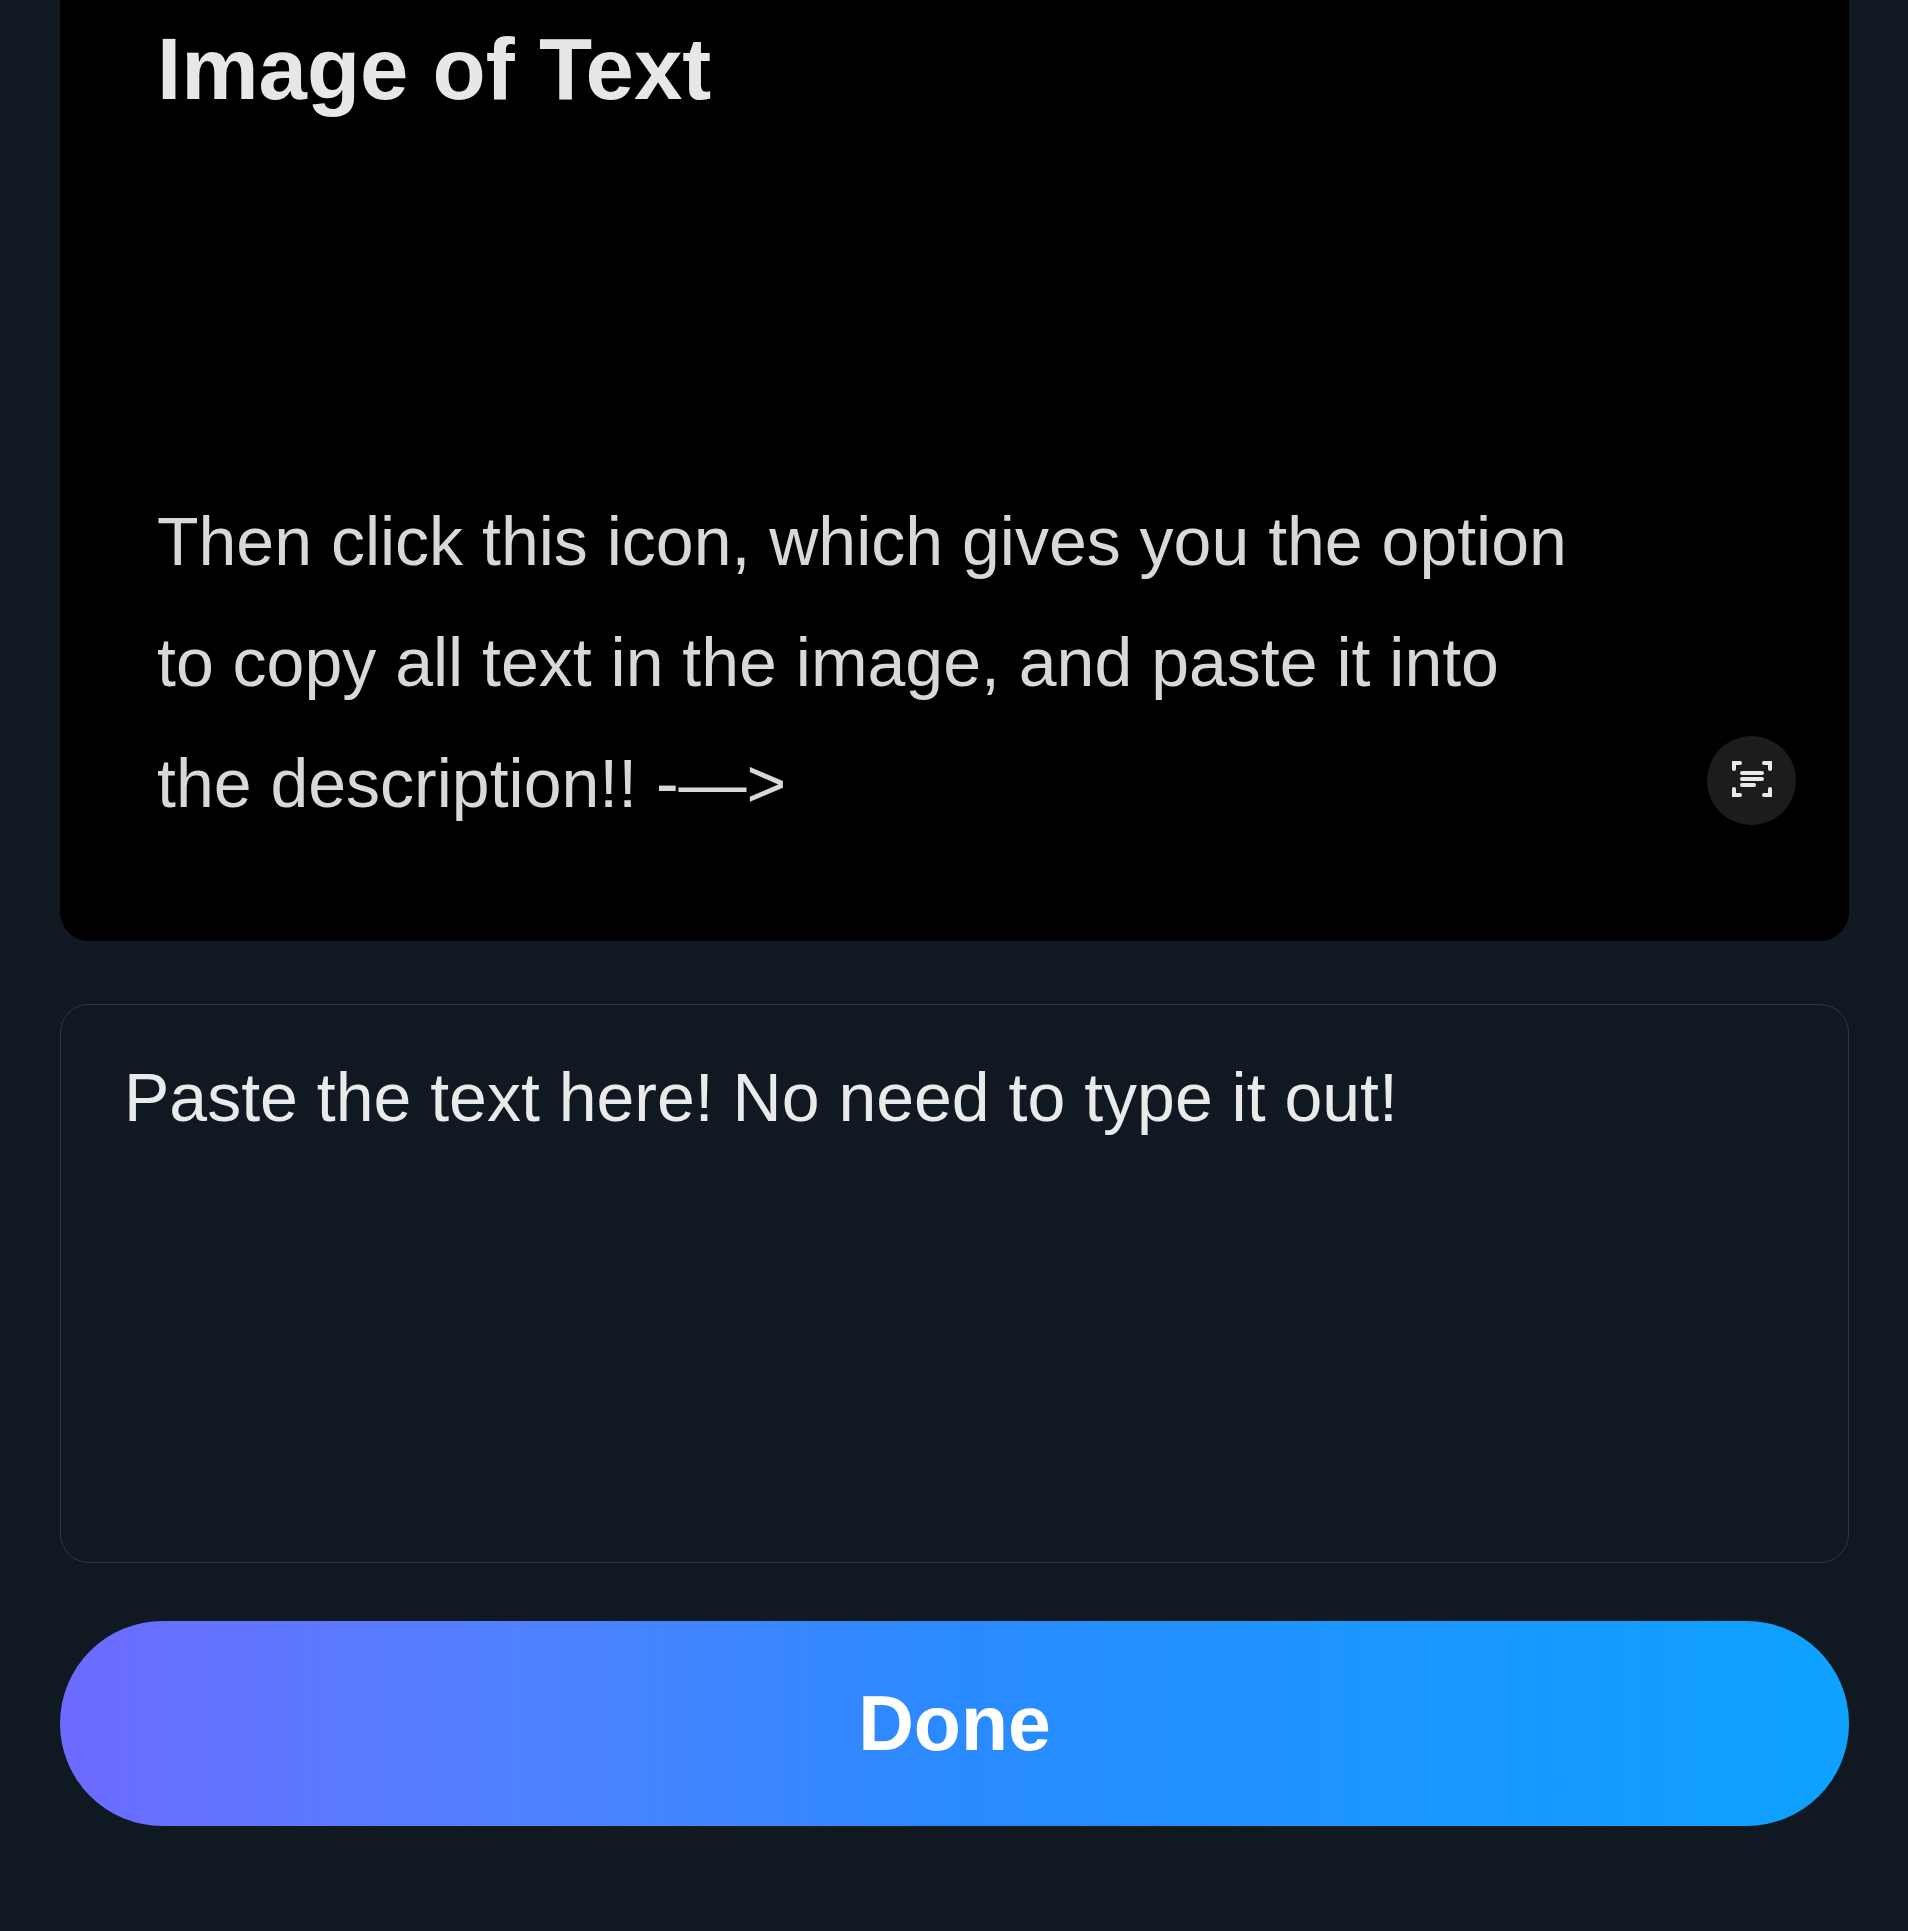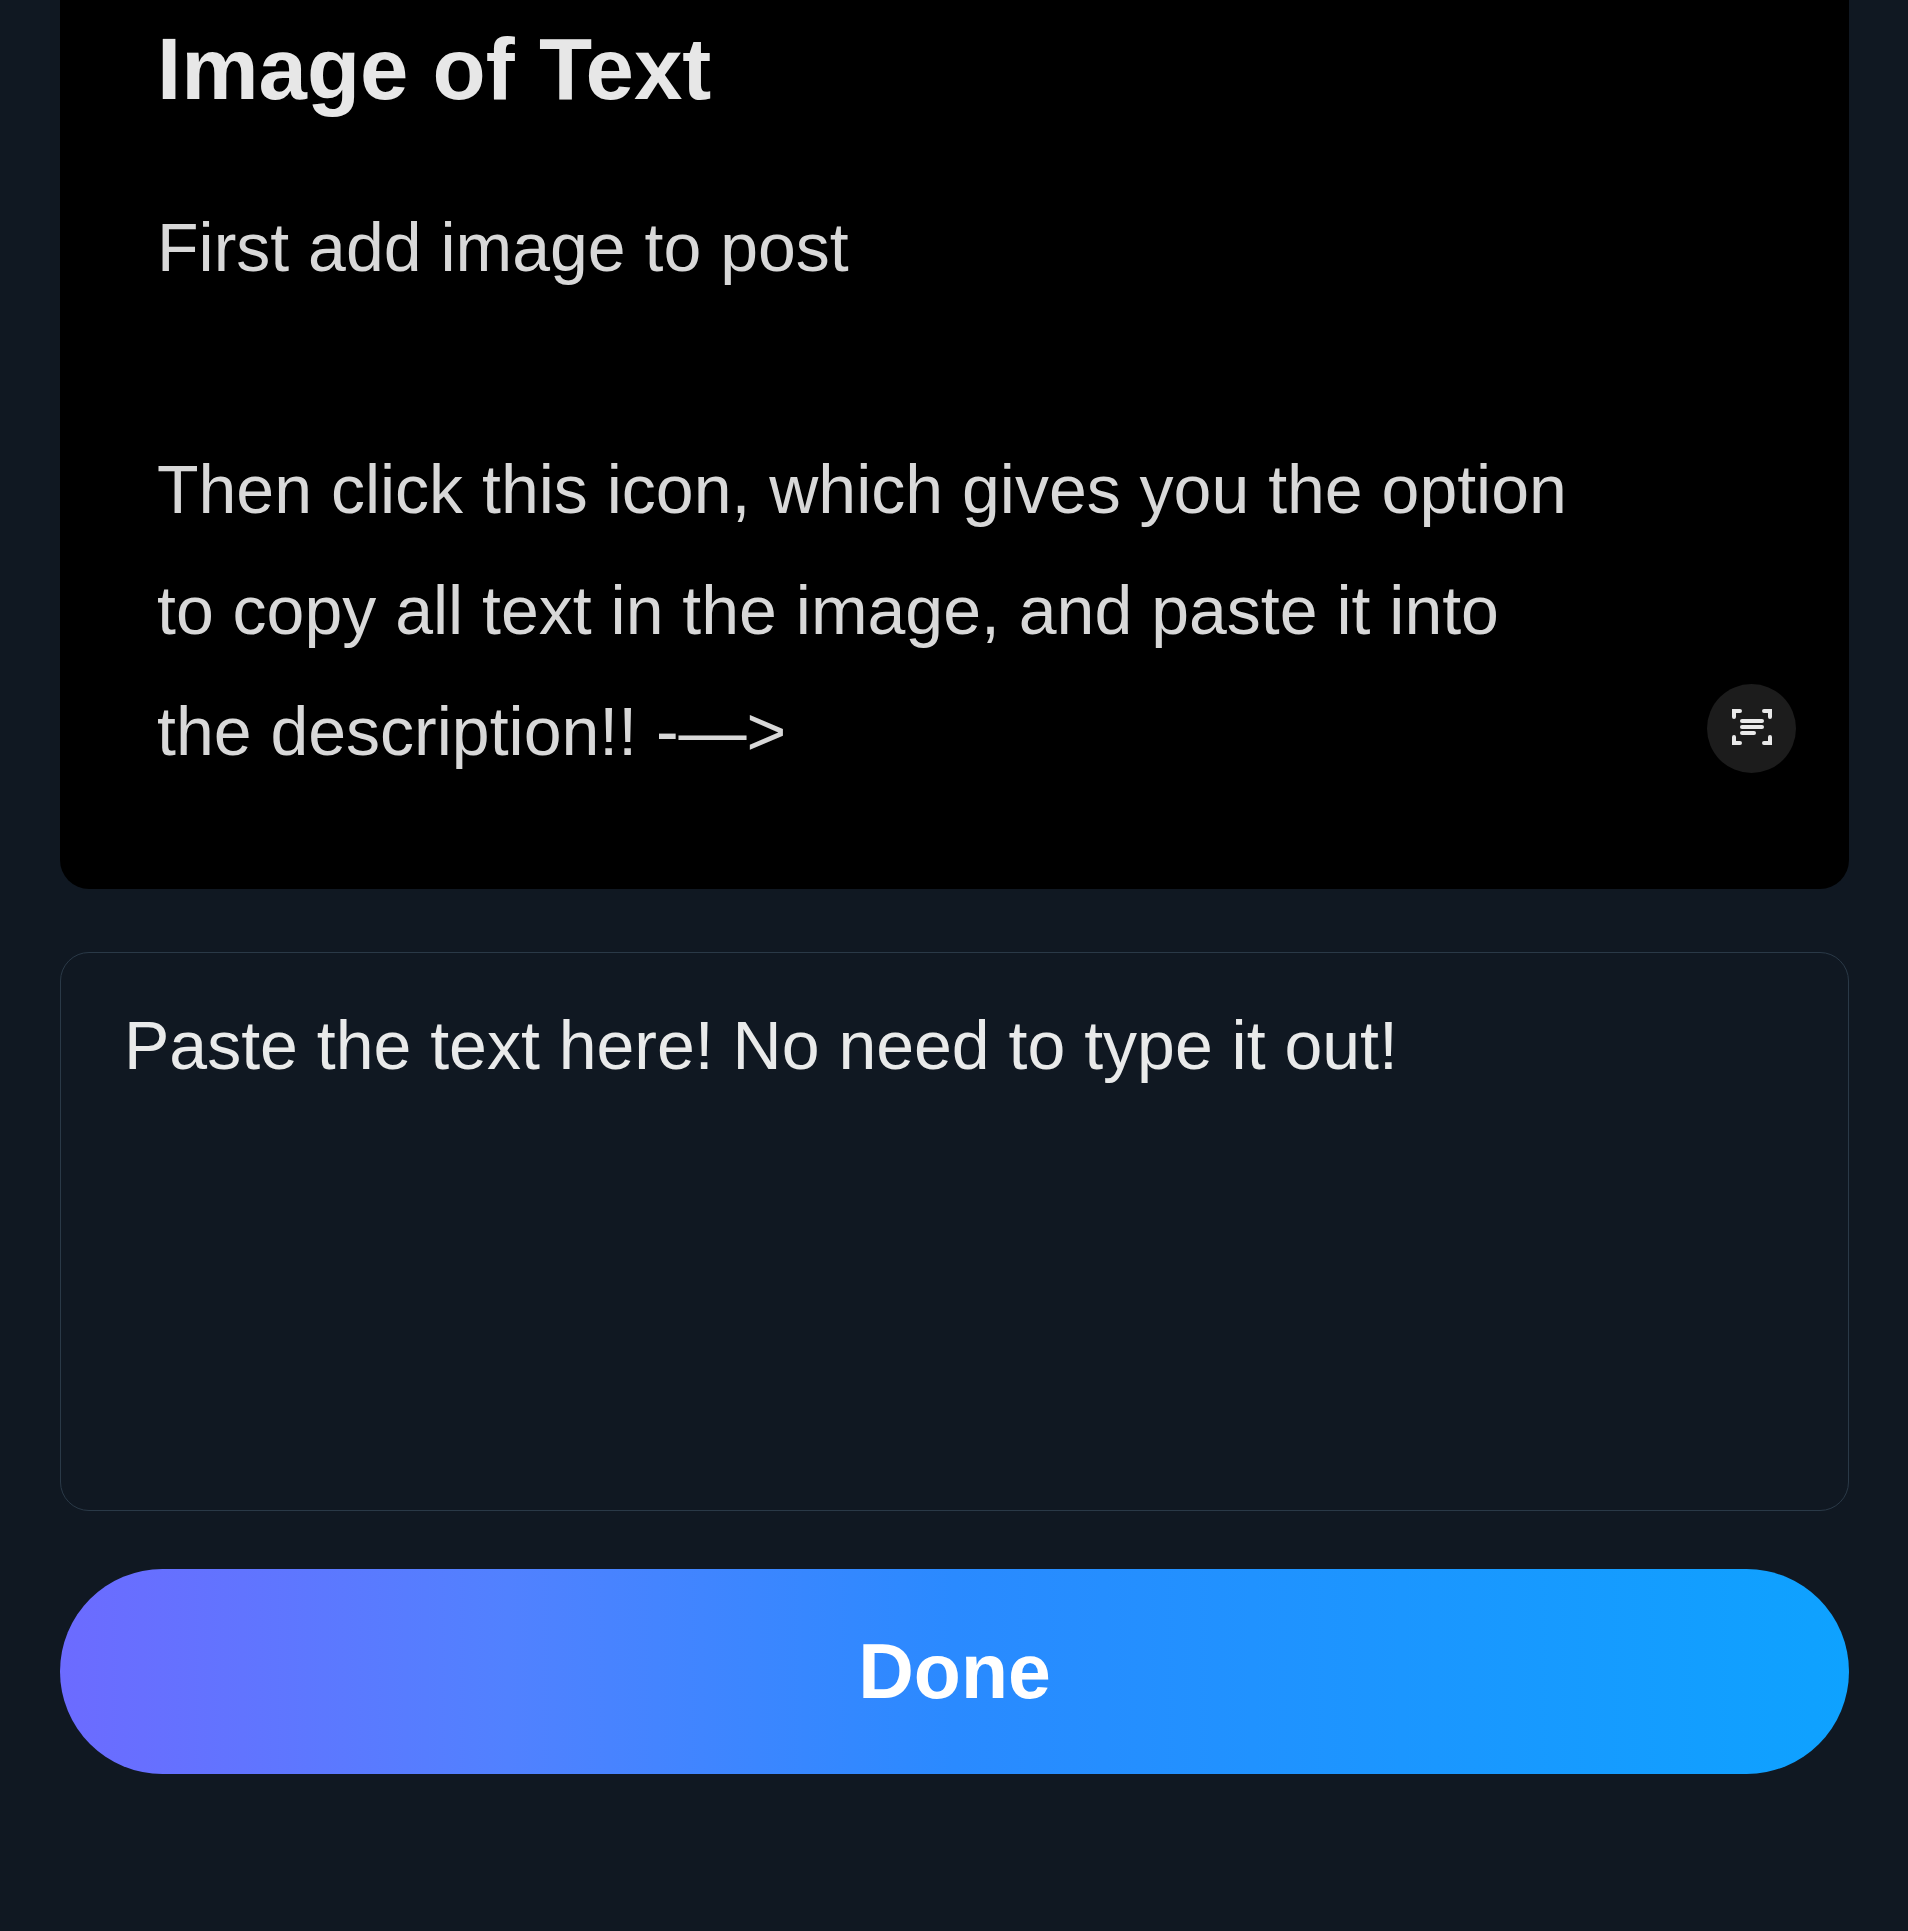--- a/index.html
+++ b/index.html
@@ -20,21 +20,21 @@
       background-color: #000000;
       border-radius: 0 0 29px 29px;
       padding: 0 97px 97px 97px;
       position: relative;
       margin-bottom: 63px;
     }
     .image-title {
       color: #e7e7e7;
       font-size: 87px;
       font-weight: 700;
-      margin-bottom: 68px;
+      margin-bottom: 120px;
       padding-top: 19.3px;
     }
     .image-body {
       color: #d8d8d8;
       font-size: 68px;
       line-height: 1.78;
       font-weight: 400;
       max-width: 1429px;
     }
     .scan-button {
@@ -86,21 +86,21 @@
       font-weight: 700;
       cursor: pointer;
       font-family: inherit;
     }
   </style>
 </head>
 <body>
 
 <div class="image-preview">
   <h1 class="image-title">Image of Text</h1>
-  <p class="image-body"><span>First add image to post</span><br><br><span>Then click this icon, which gives you the option to copy all text in the image, and paste it into the description!!  -—&gt;</span></p>
+  <p class="image-body"><br><br><span>Then click this icon, which gives you the option to copy all text in the image, and paste it into the description!!  -—&gt;</span></p>
   <div class="scan-button">
     <span>
       <svg viewBox="0 0 24 24" fill="none" stroke="#e9e9e9" stroke-width="2" stroke-linecap="round">
         <path d="M3 7 L3 4 L6 4"></path>
         <path d="M18 4 L21 4 L21 7"></path>
         <path d="M21 17 L21 20 L18 20"></path>
         <path d="M6 20 L3 20 L3 17"></path>
         <line x1="7" y1="9" x2="17" y2="9"></line>
         <line x1="7" y1="12" x2="17" y2="12"></line>
         <line x1="7" y1="15" x2="13" y2="15"></line>

